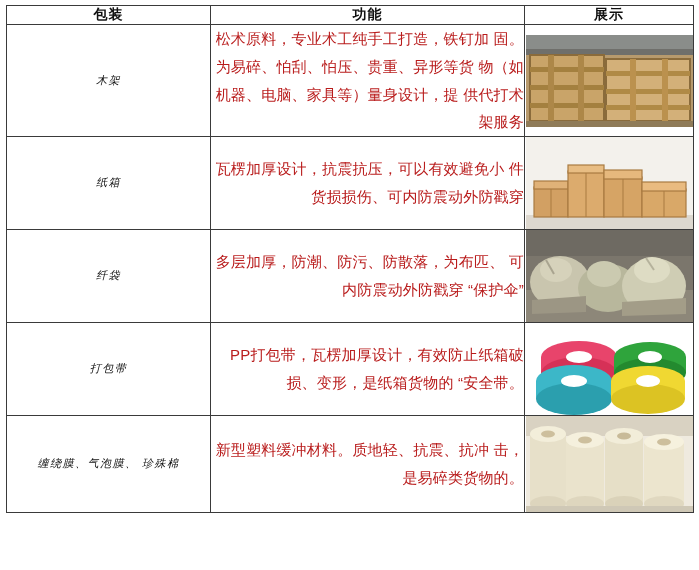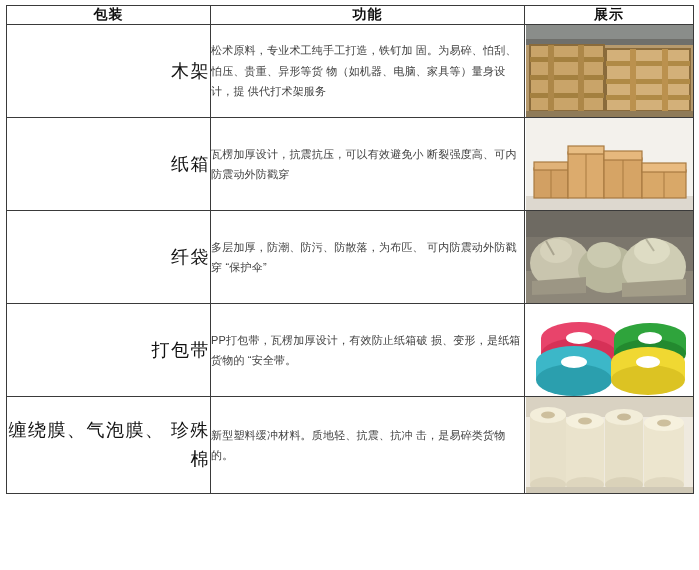--- a/index.html
+++ b/index.html
@@ -39,33 +39,34 @@
   }
   .hdr-cell {
     text-align: center;
     font-size: 14px;
     font-weight: bold;
     letter-spacing: 1px;
     padding: 7px 0 8px 0;
     color: #111;
   }
   .name-cell {
-    text-align: right;
-    font-size: 18px;
+    text-align: center;
+    font-size: 11px;
     letter-spacing: 1.5px;
     color: #111;
     padding: 4px 8px;
     line-height: 1.6;
+    font-style: italic;
   }
   .desc-cell {
-    font-size: 11px;
+    font-size: 15px;
     line-height: 1.85;
-    color: #404040;
+    color: #b91c1c;
     padding: 10px 12px 10px 10px;
-    text-align: left;
+    text-align: right;
     letter-spacing: 0.2px;
   }
   .img-cell {
     padding: 0;
     text-align: center;
     vertical-align: middle;
   }
   .photo {
     width: 167px;
     height: 92px;
@@ -125,21 +126,21 @@
               <rect x="104" y="24" width="6" height="62" fill="#bb914e"></rect>
               <rect x="136" y="24" width="6" height="62" fill="#bb914e"></rect>
               <rect x="0" y="86" width="167" height="6" fill="#8f7b58"></rect>
             </svg>
           </div>
         </td>
       </tr>
 
       <tr class="row-carton">
         <td class="name-cell">纸箱</td>
-        <td class="desc-cell">瓦楞加厚设计，抗震抗压，可以有效避免小 断裂强度高、可内防震动外防戳穿</td>
+        <td class="desc-cell">瓦楞加厚设计，抗震抗压，可以有效避免小 件货损损伤、可内防震动外防戳穿</td>
         <td class="img-cell">
           <div class="photo">
             <svg width="167" height="92" viewBox="0 0 167 92" xmlns="http://www.w3.org/2000/svg" aria-hidden="true">
               <rect x="0" y="0" width="167" height="92" fill="#f3f1ec"></rect>
               <rect x="0" y="78" width="167" height="14" fill="#ddd8cf"></rect>
               <g>
                 <rect x="8" y="50" width="34" height="30" fill="#d2a063" stroke="#a97b41" stroke-width="1.2"></rect>
                 <rect x="8" y="44" width="34" height="8" fill="#e0b278" stroke="#a97b41" stroke-width="1.2"></rect>
                 <line x1="25" y1="52" x2="25" y2="80" stroke="#a97b41" stroke-width="1"></line>
               </g>

